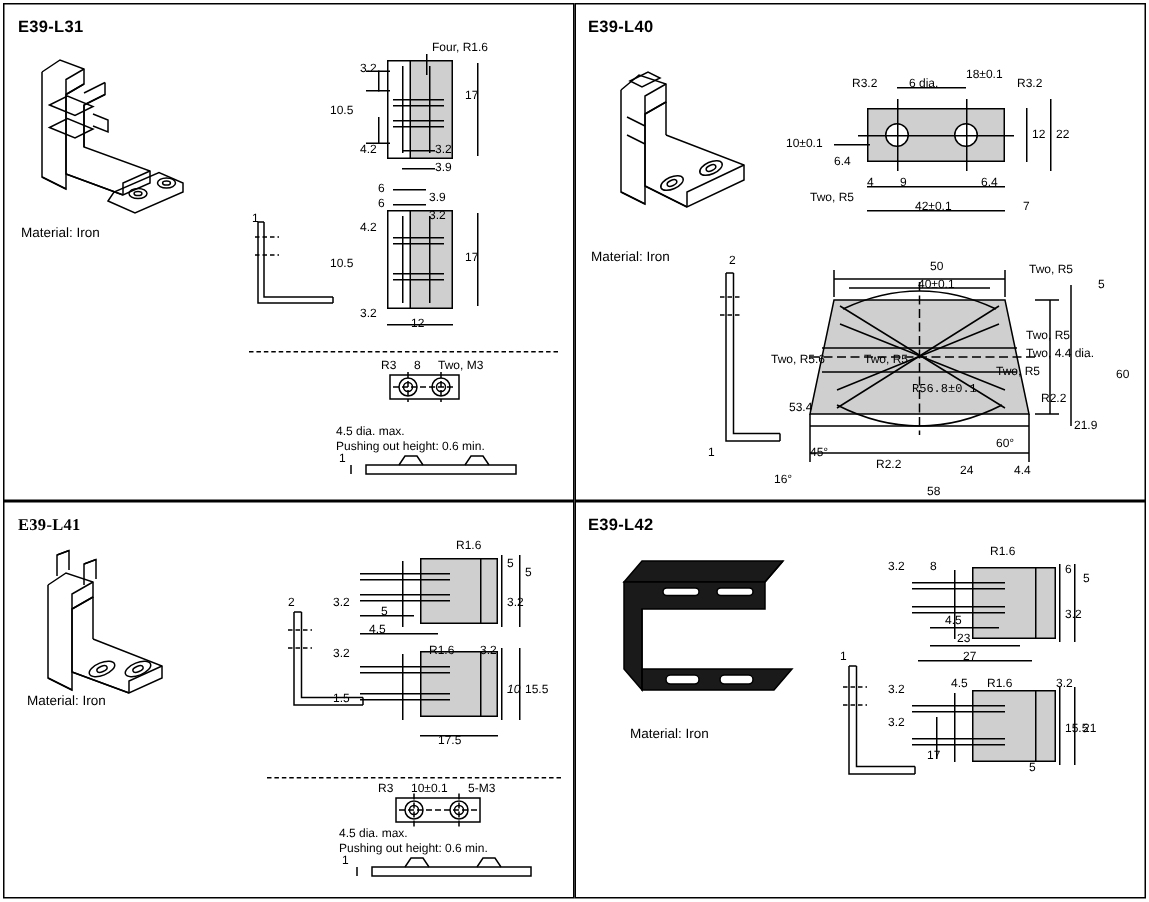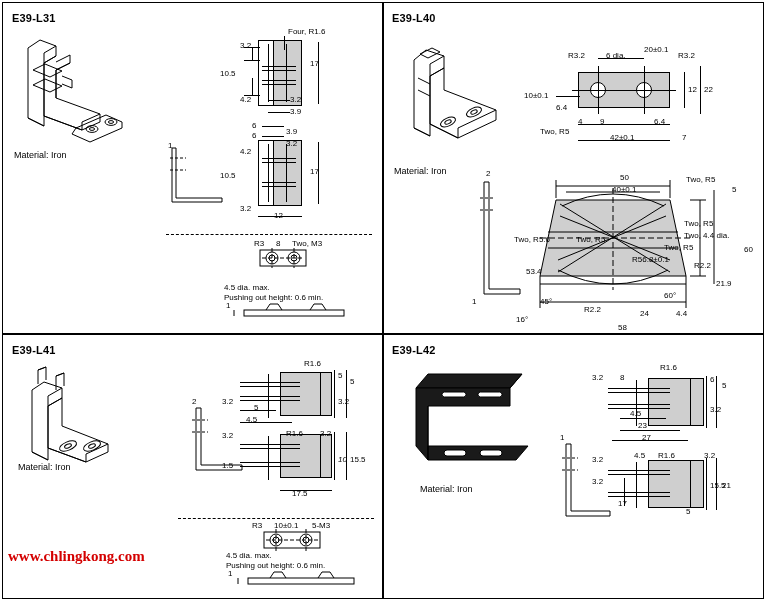--- a/index.html
+++ b/index.html
@@ -63,21 +63,21 @@
 
 <div class="sheet">
 
   <div class="quad q-tl"></div>
   <div class="quad q-tr"></div>
   <div class="quad q-bl"></div>
   <div class="quad q-br"></div>
 
   <div class="title" style="left:12px; top:12px;">E39-L31</div>
   <div class="title" style="left:392px;top:12px;">E39-L40</div>
-  <div class="title" style="left:12px; top:344px;">E39-L41</div>
+  <div class="title" style="left:12px; top:344px;font-family:Liberation Serif, serif;">E39-L41</div>
   <div class="title" style="left:392px;top:344px;">E39-L42</div>
 
   <div class="svgwrap" style="left:10px; top:30px;">
     <svg width="170" height="115" viewBox="0 0 170 115">
       <g fill="none" stroke="#000" stroke-width="1">
 
         <path d="M18 18 L30 10 L46 16 L46 26 L34 33 L34 86 L72 100 L90 92 L90 84 L46 68 L46 40 L60 33 L60 25"></path>
         <path d="M18 18 L18 88 L34 96 L34 33"></path>
         <path d="M18 88 L34 96"></path>
         <path d="M46 16 L34 23 L34 33"></path>
@@ -233,21 +233,21 @@
   <div class="circ" style="left:636px; top:82px; width:16px; height:16px;"></div>
   <div class="ln vl" style="left:598px; top:66px; height:48px;"></div>
   <div class="ln vl" style="left:644px; top:66px; height:48px;"></div>
   <div class="ln hl" style="left:572px; top:90px; width:104px;"></div>
   <div class="ln hl" style="left:578px; top:124px; width:92px;"></div>
   <div class="ln vl" style="left:684px; top:72px; height:36px;"></div>
   <div class="ln vl" style="left:700px; top:66px; height:48px;"></div>
 
   <div class="txt" style="left:568px; top:52px;">R3.2</div>
   <div class="txt" style="left:606px; top:52px;">6 dia.</div>
-  <div class="txt" style="left:644px; top:46px;">20±0.1</div>
+  <div class="txt" style="left:644px; top:46px;">18±0.1</div>
   <div class="txt" style="left:678px; top:52px;">R3.2</div>
   <div class="ln hl" style="left:598px; top:58px; width:46px;"></div>
   <div class="txt" style="left:524px; top:92px;">10±0.1</div>
   <div class="ln hl" style="left:556px; top:96px; width:24px;"></div>
   <div class="txt" style="left:556px; top:104px;">6.4</div>
   <div class="txt" style="left:540px; top:128px;">Two, R5</div>
   <div class="txt" style="left:578px; top:118px;">4</div>
   <div class="txt" style="left:600px; top:118px;">9</div>
   <div class="txt" style="left:654px; top:118px;">6.4</div>
   <div class="txt" style="left:610px; top:134px;">42±0.1</div>
@@ -291,21 +291,21 @@
 
   <div class="txt" style="left:620px; top:174px;">50</div>
   <div class="txt" style="left:612px; top:186px;">40±0.1</div>
   <div class="txt" style="left:686px; top:176px;">Two, R5</div>
   <div class="txt" style="left:732px; top:186px;">5</div>
   <div class="txt" style="left:684px; top:220px;">Two, R5</div>
   <div class="txt" style="left:684px; top:232px;">Two, 4.4 dia.</div>
   <div class="txt" style="left:664px; top:244px;">Two, R5</div>
   <div class="txt" style="left:514px; top:236px;">Two, R5.6</div>
   <div class="txt" style="left:576px; top:236px;">Two, R5</div>
-  <div class="txt" style="left:632px; top:256px;">R56.8±0.1</div>
+  <div class="txt" style="left:608px; top:256px;font-family:Liberation Mono, monospace;">R56.8±0.1</div>
   <div class="txt" style="left:694px; top:262px;">R2.2</div>
   <div class="txt" style="left:744px; top:246px;">60</div>
   <div class="txt" style="left:716px; top:280px;">21.9</div>
   <div class="txt" style="left:526px; top:268px;">53.4</div>
   <div class="txt" style="left:540px; top:298px;">45°</div>
   <div class="txt" style="left:516px; top:316px;">16°</div>
   <div class="txt" style="left:584px; top:306px;">R2.2</div>
   <div class="txt" style="left:614px; top:310px;margin-left:26px;">24</div>
   <div class="txt" style="left:656px; top:310px;margin-left:20px;">4.4</div>
   <div class="txt" style="left:664px; top:292px;">60°</div>
@@ -514,15 +514,14 @@
         <path d="M15 8 L15 75 L54 75"></path>
         <path d="M10 8 L15 8"></path>
         <path d="M54 80 L54 75"></path>
         <path d="M6 22 L22 22" stroke-dasharray="3,2"></path>
         <path d="M6 34 L22 34" stroke-dasharray="3,2"></path>
       </g>
     </svg>
   </div>
   <div class="txt" style="left:560px; top:434px;">1</div>
 
-  <div class="wm">www.chlingkong.com</div>
 
 </div>
 
 </body></html>

